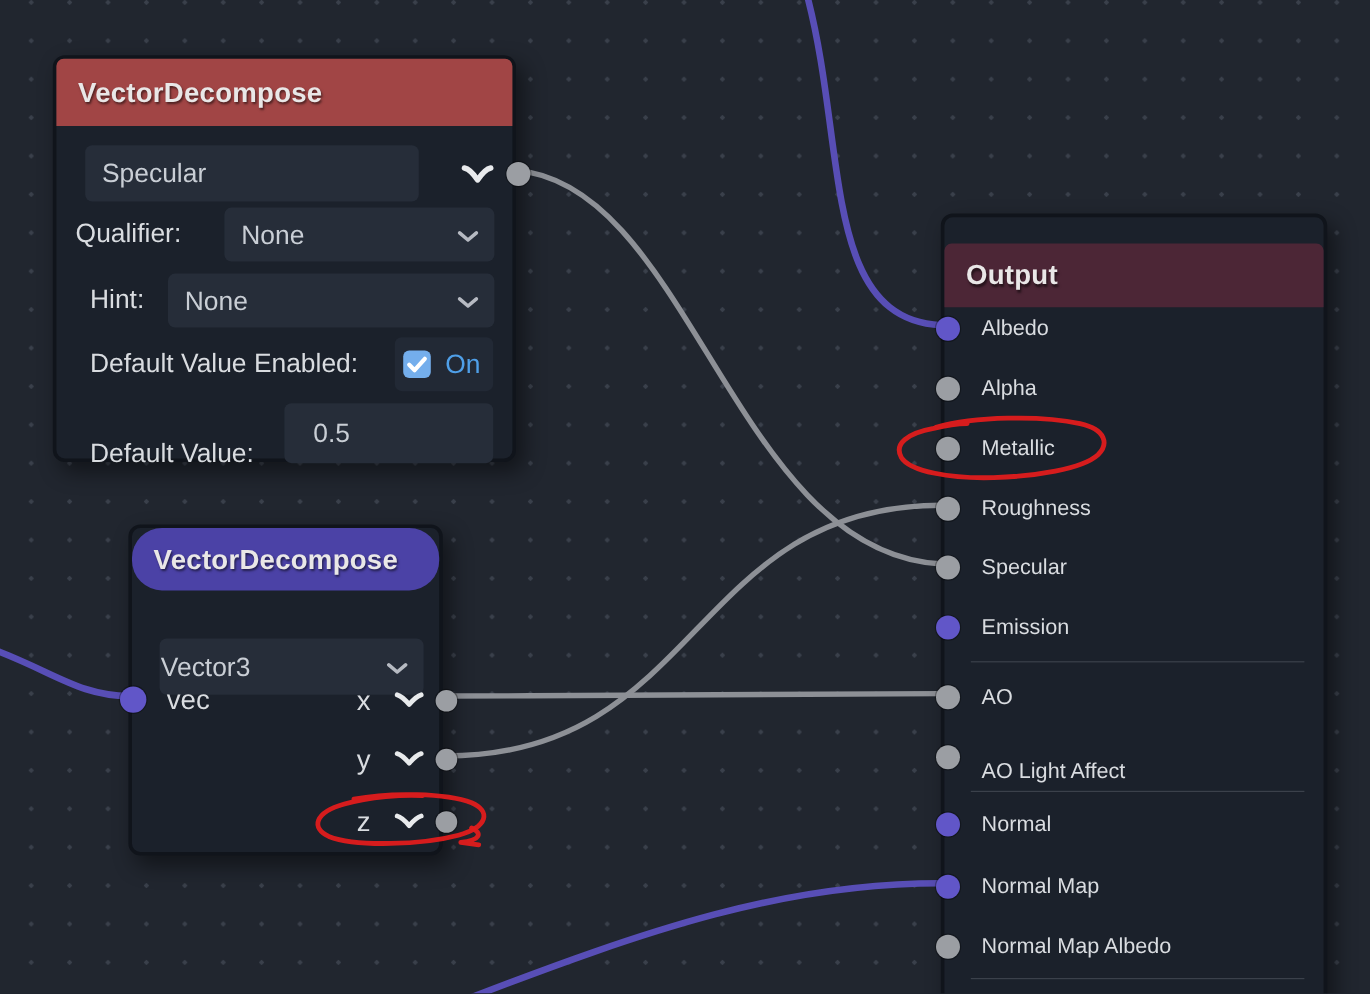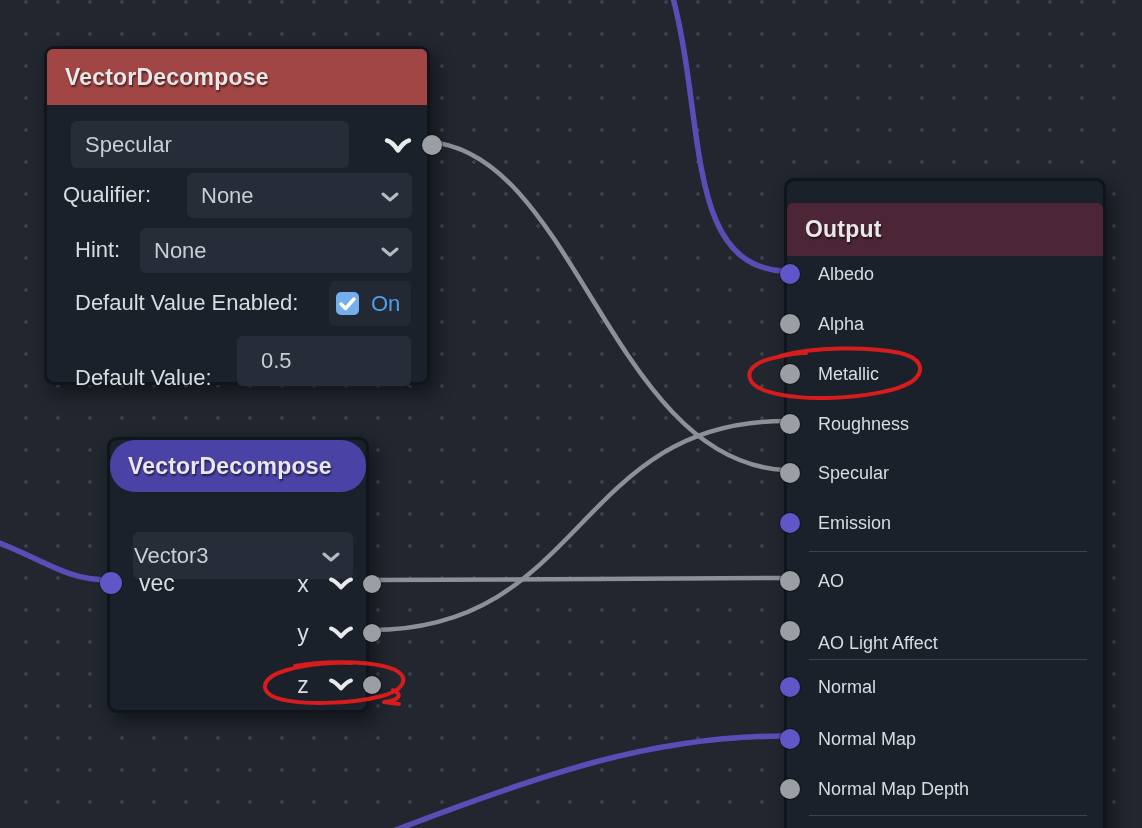--- a/index.html
+++ b/index.html
@@ -190,21 +190,21 @@
     <span class="port" style="left:3px;top:400px;" data-port="gray"></span>
     <span class="out-label" style="top:400px;">AO</span>
     <span class="port" style="left:3px;top:450px;" data-port="gray"></span>
     <span class="out-label" style="top:450px;margin-top:12px;">AO Light Affect</span>
     <div class="sep" style="top:478px;"></div>
     <span class="port" style="left:3px;top:506px;" data-port="purple"></span>
     <span class="out-label" style="top:506px;">Normal</span>
     <span class="port" style="left:3px;top:558px;" data-port="purple"></span>
     <span class="out-label" style="top:558px;">Normal Map</span>
     <span class="port" style="left:3px;top:608px;" data-port="gray"></span>
-    <span class="out-label" style="top:608px;">Normal Map Depth</span>
+    <span class="out-label" style="top:608px;">Normal Map Albedo</span>
     <div class="sep" style="top:634px;"></div>
   </div>
 
   <svg class="layer anno-layer" width="1142" height="828" viewBox="0 0 1142 828">
     <path class="anno" d="M 780,356 C 812,347 868,346 900,353 C 922,358 924,370 915,379 C 902,391 862,397 828,398 C 793,399 758,393 751,381 C 745,370 756,361 778,357 C 790,354 800,353 806,353"></path>
     <path class="anno" d="M 295,666 C 325,660 372,661 393,669 C 409,676 407,689 382,696 C 352,704 297,706 274,697 C 259,690 262,677 287,670 C 308,664 336,662 352,663"></path>
     <path class="anno" d="M 393,690 C 402,694 401,700 384,702 L 399,704"></path>
   </svg>
 
 </div>

